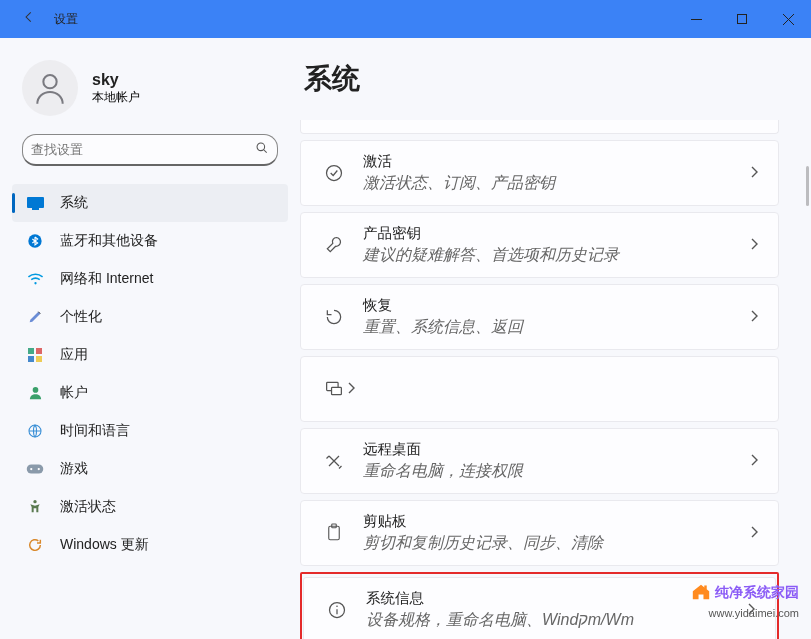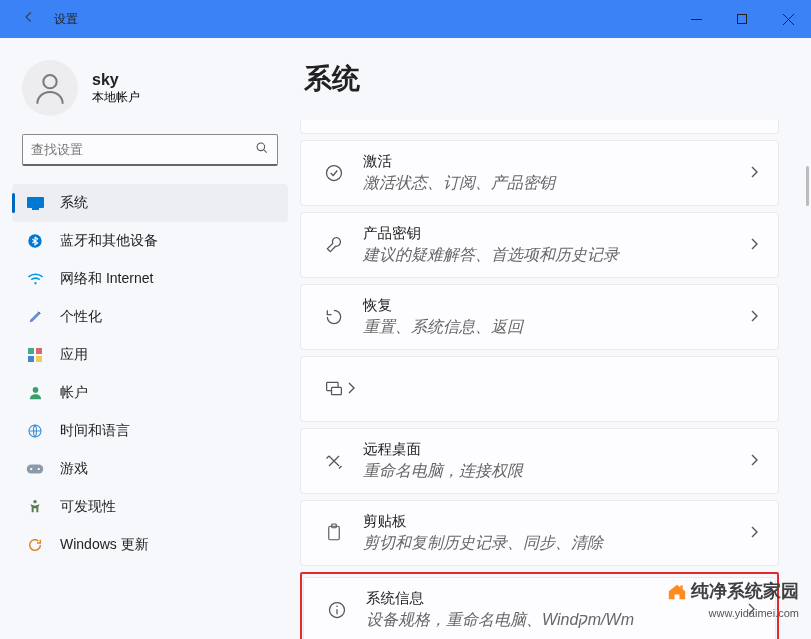--- a/index.html
+++ b/index.html
@@ -10,40 +10,40 @@
   .window-controls { display: flex; height: 38px; }
   .window-controls > div { width: 46px; display: flex; align-items: center; justify-content: center; cursor: pointer; }
   .title-text { font-size: 12px; color: #222; }
   .content { display: flex; height: calc(639px - 38px); }
   .sidebar { width: 300px; padding: 12px 0 0 0; display: flex; flex-direction: column; }
   .user-block { display: flex; align-items: center; padding: 10px 22px 18px 22px; gap: 14px; }
   .avatar { width: 56px; height: 56px; border-radius: 50%; background: #ededf0; display: flex; align-items: center; justify-content: center; }
   .user-name { font-size: 16px; font-weight: 600; color: #222; }
   .user-sub { font-size: 12px; color: #000000; }
   .search-wrap { padding: 0 22px 12px 22px; }
-  .search-box { width: 100%; height: 32px; border: 1px solid #888; border-bottom: 2px solid #666; border-radius: 2px; display: flex; align-items: center; padding: 0 8px; background: #fcfcfe; }
+  .search-box { width: 100%; height: 32px; border: 1px solid #888; border-bottom: 2px solid #666; border-radius: 14px; display: flex; align-items: center; padding: 0 8px; background: #fcfcfe; }
   .search-box input { flex: 1; border: none; background: transparent; font-size: 13px; outline: none; color: #333; }
   .nav { padding: 6px 12px 0 12px; overflow-y: auto; }
   .nav-item { display: flex; align-items: center; gap: 16px; height: 38px; padding: 0 14px; border-radius: 4px; font-size: 14px; color: #222; cursor: pointer; position: relative; }
   .nav-item.active { background: #eceef3; }
   .nav-item.active::before { content: ""; position: absolute; left: 0; top: 9px; bottom: 9px; width: 3px; background: #0067c0; border-radius: 2px; }
   .nav-icon { width: 18px; height: 18px; display: flex; align-items: center; justify-content: center; }
   .main { flex: 1; padding: 22px 32px 0 0; overflow-y: auto; position: relative; }
   .page-title { font-size: 28px; font-weight: 600; color: #222; margin-bottom: 22px; padding-left: 4px; }
   .card { background: #fdfdff; border: 1px solid #e9e9ee; border-radius: 4px; height: 66px; margin-bottom: 6px; display: flex; align-items: center; padding: 0 20px; cursor: pointer; }
   .card-peek { height: 14px; margin-bottom: 6px; border: 1px solid #e9e9ee; border-top: none; background: #fdfdff; border-radius: 0 0 4px 4px; }
   .card-icon { width: 26px; display: flex; justify-content: center; color: #444; }
   .card-body { flex: 1; margin-left: 16px; }
   .card-title { font-size: 14.5px; color: #222; }
   .card-sub { font-size: 16px; color: #666; margin-top: 2px; font-style: italic; }
   .chev { color: #555; }
   .highlight-box { border: 2.5px solid #e42a2a; border-radius: 2px; padding: 3px 1px 3px 1px; margin-top: 4px; }
   .highlight-box .card { margin-bottom: 0; border-radius: 3px; }
   .watermark { position: absolute; right: 12px; bottom: 18px; font-size: 11px; color: #555; text-align: right; line-height: 1.4; z-index: 10; }
-  .watermark .bold { font-weight: 700; font-size: 18px; color: #404040; }
+  .watermark .bold { font-weight: 700; font-size: 14px; color: #8b5cf6; }
   .wm-logo { display: inline-block; vertical-align: middle; margin-right: 4px; }
   .scrollbar-ind { position: absolute; right: 2px; top: 128px; width: 3px; height: 40px; background: #bcbcbf; border-radius: 2px; }
 </style>
 </head>
 <body>
 
 <div class="window">
   <div class="titlebar">
     <div class="titlebar-left">
       <div>
@@ -175,21 +175,21 @@
             </span>
           <span>游戏</span>
         </div>
         <div class="nav-item">
           <span class="nav-icon">
               <svg width="16" height="16" viewBox="0 0 24 24" fill="#5a7a50">
                 <circle cx="12" cy="4" r="2.5"></circle>
                 <path d="M5 8l7 2 7-2-2 4v8h-3v-6h-4v6H7v-8z"></path>
               </svg>
             </span>
-          <span>可发现性</span>
+          <span>激活状态</span>
         </div>
         <div class="nav-item">
           <span class="nav-icon">
               <svg width="16" height="16" viewBox="0 0 24 24" fill="none" stroke="#d9882a" stroke-width="2.2">
                 <path d="M20 12a8 8 0 11-3-6.2"></path>
                 <path d="M20 4v5h-5"></path>
               </svg>
             </span>
           <span>Windows 更新</span>
         </div>

